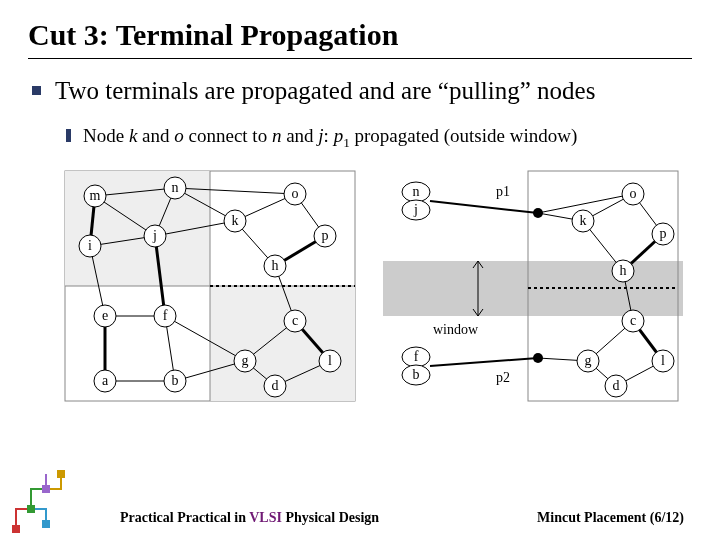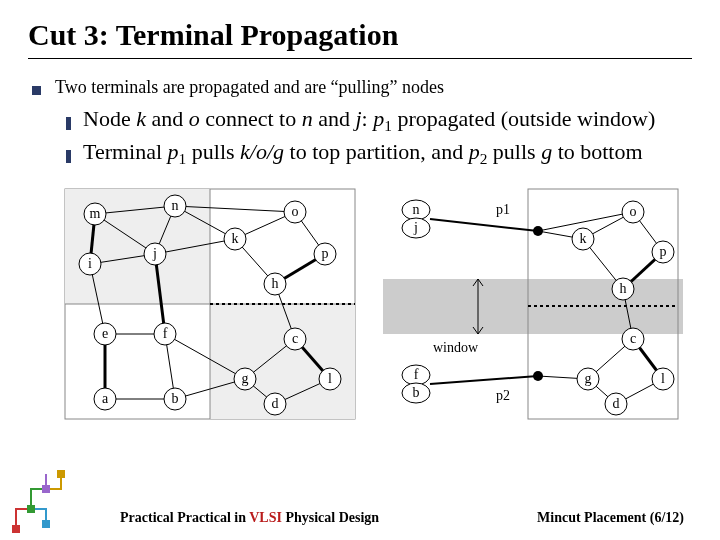--- a/index.html
+++ b/index.html
@@ -24,37 +24,37 @@
     padding-bottom: 6px;
     border-bottom: 1.5px solid #000;
     margin-bottom: 18px;
   }
   .body {
     padding-left: 4px;
   }
   .lvl1 {
     display: flex;
     align-items: flex-start;
-    font-size: 18px;
-    margin-bottom: 6px;
+    font-size: 25px;
+    margin-bottom: 18px;
   }
   .sq-bullet {
     width: 9px; height: 9px;
     background: #2a3a66;
     margin-top: 9px;
     margin-right: 14px;
     flex: 0 0 auto;
   }
   .lvl2-wrap {
     padding-left: 34px;
   }
   .lvl2 {
     display: flex;
-    align-items: center;
-    font-size: 22px;
+    align-items: flex-start;
+    font-size: 19px;
     line-height: 1.35;
   }
   .bar-bullet {
     width: 5px; height: 13px;
     background: #2a3a66;
     margin-top: 6px;
     margin-right: 12px;
     flex: 0 0 auto;
   }
   em.var { font-style: italic; }
@@ -69,21 +69,21 @@
   .footer {
     position: absolute;
     bottom: 14px;
     left: 0; right: 0;
     display: flex;
     justify-content: space-between;
     padding: 0 36px 0 120px;
     font-size: 14px;
     font-weight: bold;
   }
-  .footer .vlsi { color: #b91c1c; }
+  .footer .vlsi { color: #701a75; }
   .corner-deco {
     position: absolute;
     left: 6px; bottom: 6px;
     width: 70px; height: 70px;
   }
 </style>
 </head>
 <body>
 
 <div class="slide">
@@ -91,24 +91,20 @@
 
   <div class="body">
     <div class="lvl1">
       <div class="sq-bullet"></div>
       <div>Two terminals are propagated and are “pulling” nodes</div>
     </div>
     <div class="lvl2-wrap" id="sub-bullets">
         <div class="lvl2">
           <div class="bar-bullet"></div>
           <div>Node <em class="var">k</em> and <em class="var">o</em> connect to <em class="var">n</em> and <em class="var">j</em>: <em class="var">p</em><sub>1</sub> propagated (outside window)</div>
-        </div>
-        <div class="lvl2">
-          <div class="bar-bullet"></div>
-          <div>Terminal <em class="var">p</em><sub>1</sub> pulls <em class="var">k/o/g</em> to top partition, and <em class="var">p</em><sub>2</sub> pulls <em class="var">g</em> to bottom</div>
         </div>
       </div>
   </div>
 
   <div class="figrow">
 
     <svg class="fig" width="300" height="240" viewBox="0 0 300 240">
 
       <rect x="5" y="5" width="290" height="230" fill="#fff" stroke="#888"></rect>
       <rect x="5" y="5" width="145" height="115" fill="#eee"></rect>

